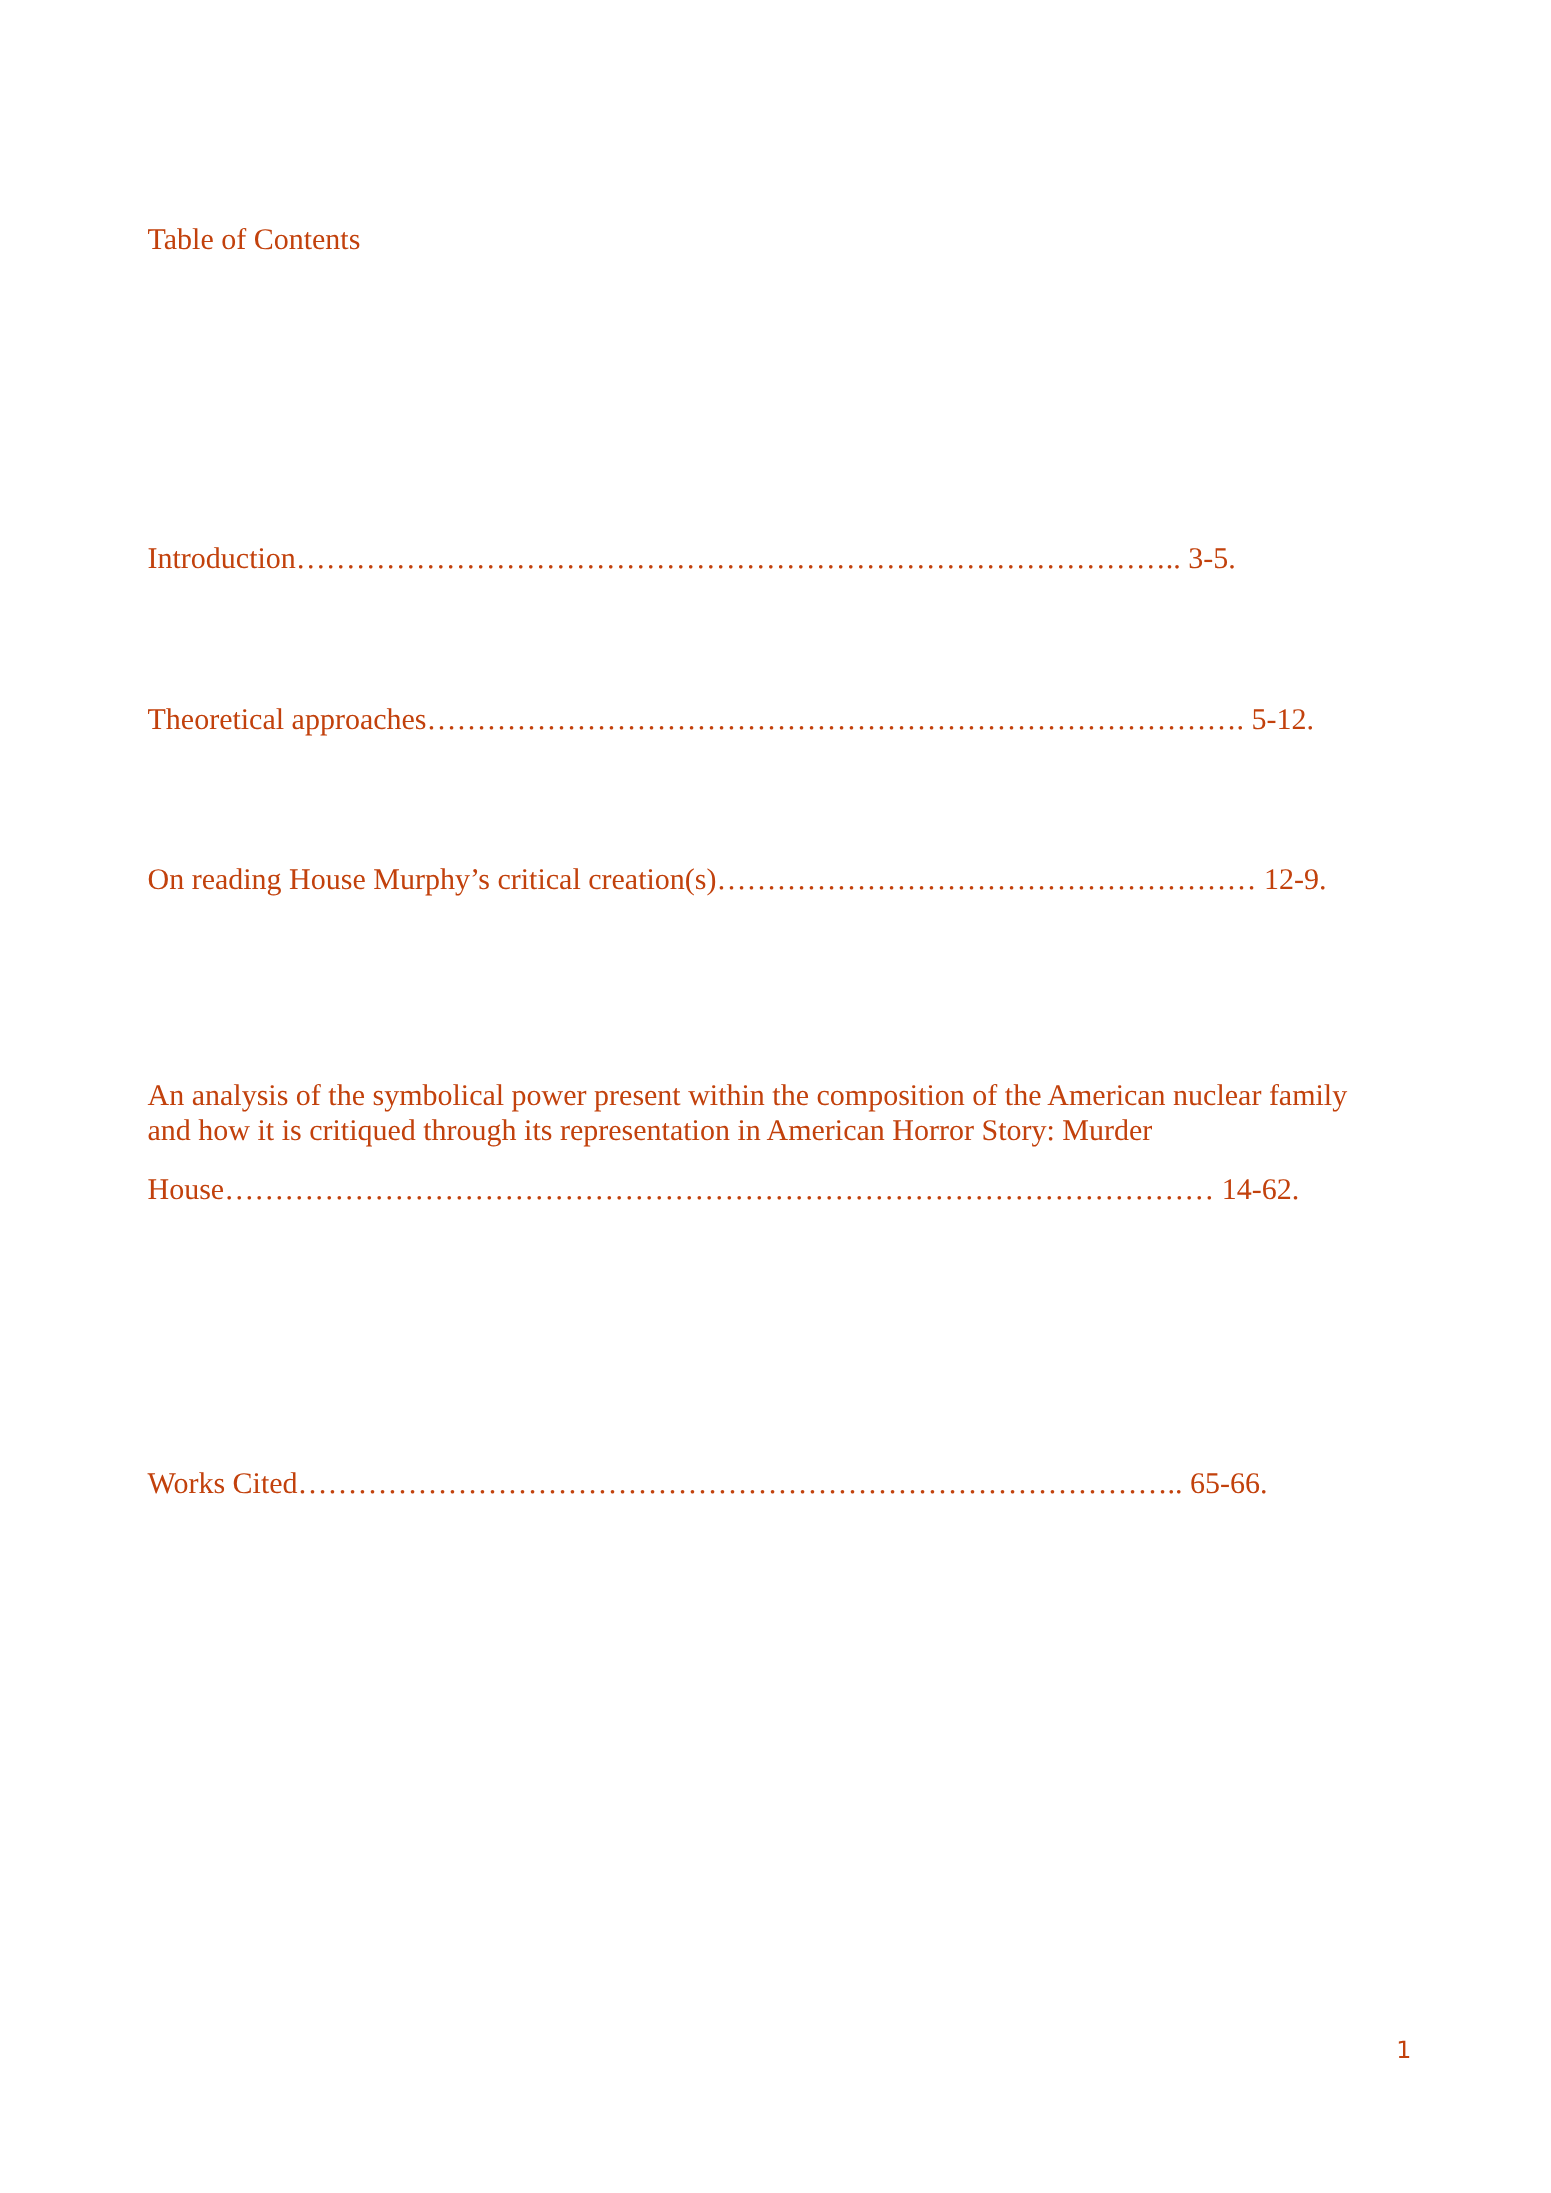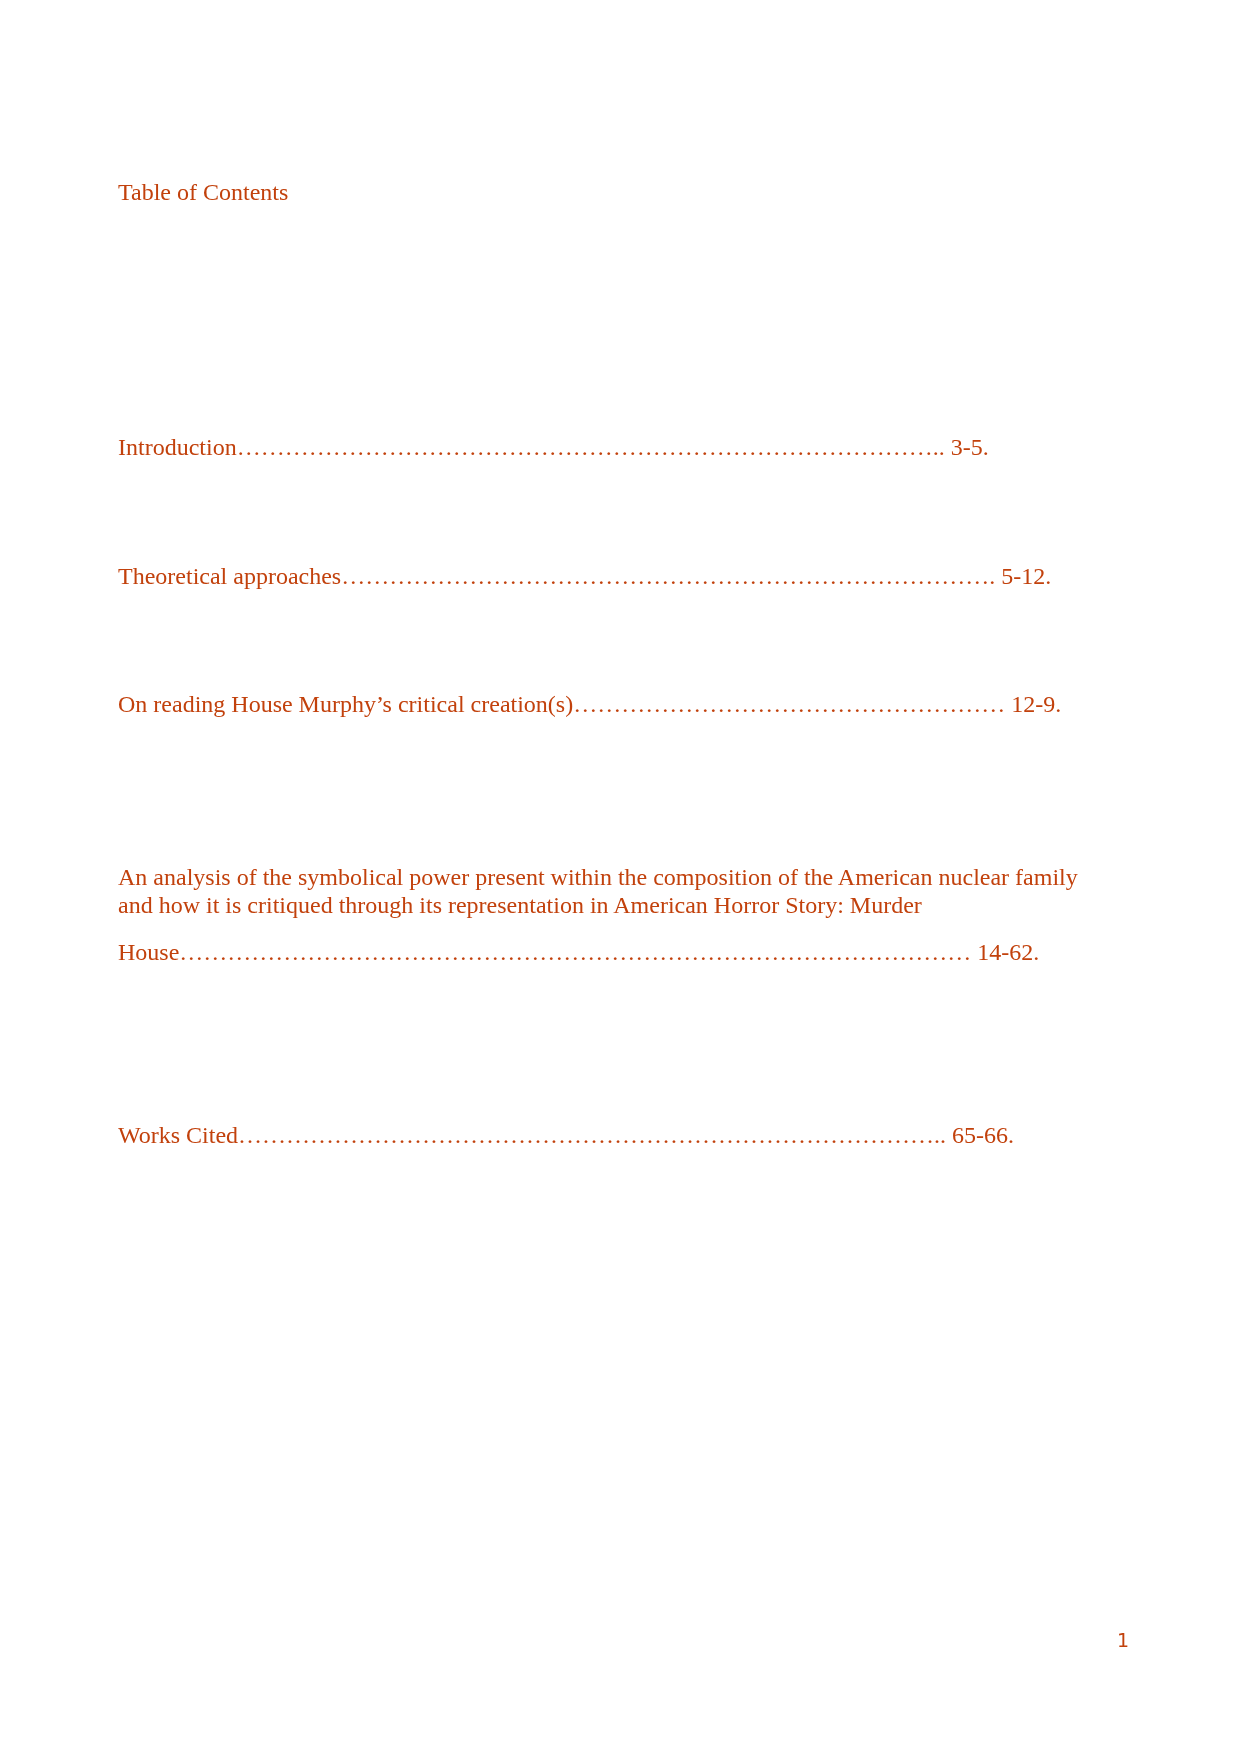--- a/index.html
+++ b/index.html
@@ -44,19 +44,19 @@
 
   <div>
     <div class="line" style="top:816px;margin-top:46px;">An analysis of the symbolical power present within the composition of the American nuclear family</div>
     <div class="line" style="top:859px;margin-top:31px;">and how it is critiqued through its representation in American Horror Story: Murder</div>
     <div class="line entry" style="top:902px;margin-top:35px;">
       <span>House</span><span class="dots">………………………………………………………………………………………</span><span> 14-62.</span>
     </div>
   </div>
 
 
-  <div class="line entry" style="top:1120px;">
+  <div class="line entry" style="top:1172px;">
     <span>Works Cited</span><span class="dots">……………………………………………………………………………..</span><span> 65-66.</span>
   </div>
 
   <div class="page-num">1</div>
 
 </div>
 
 </body></html>

